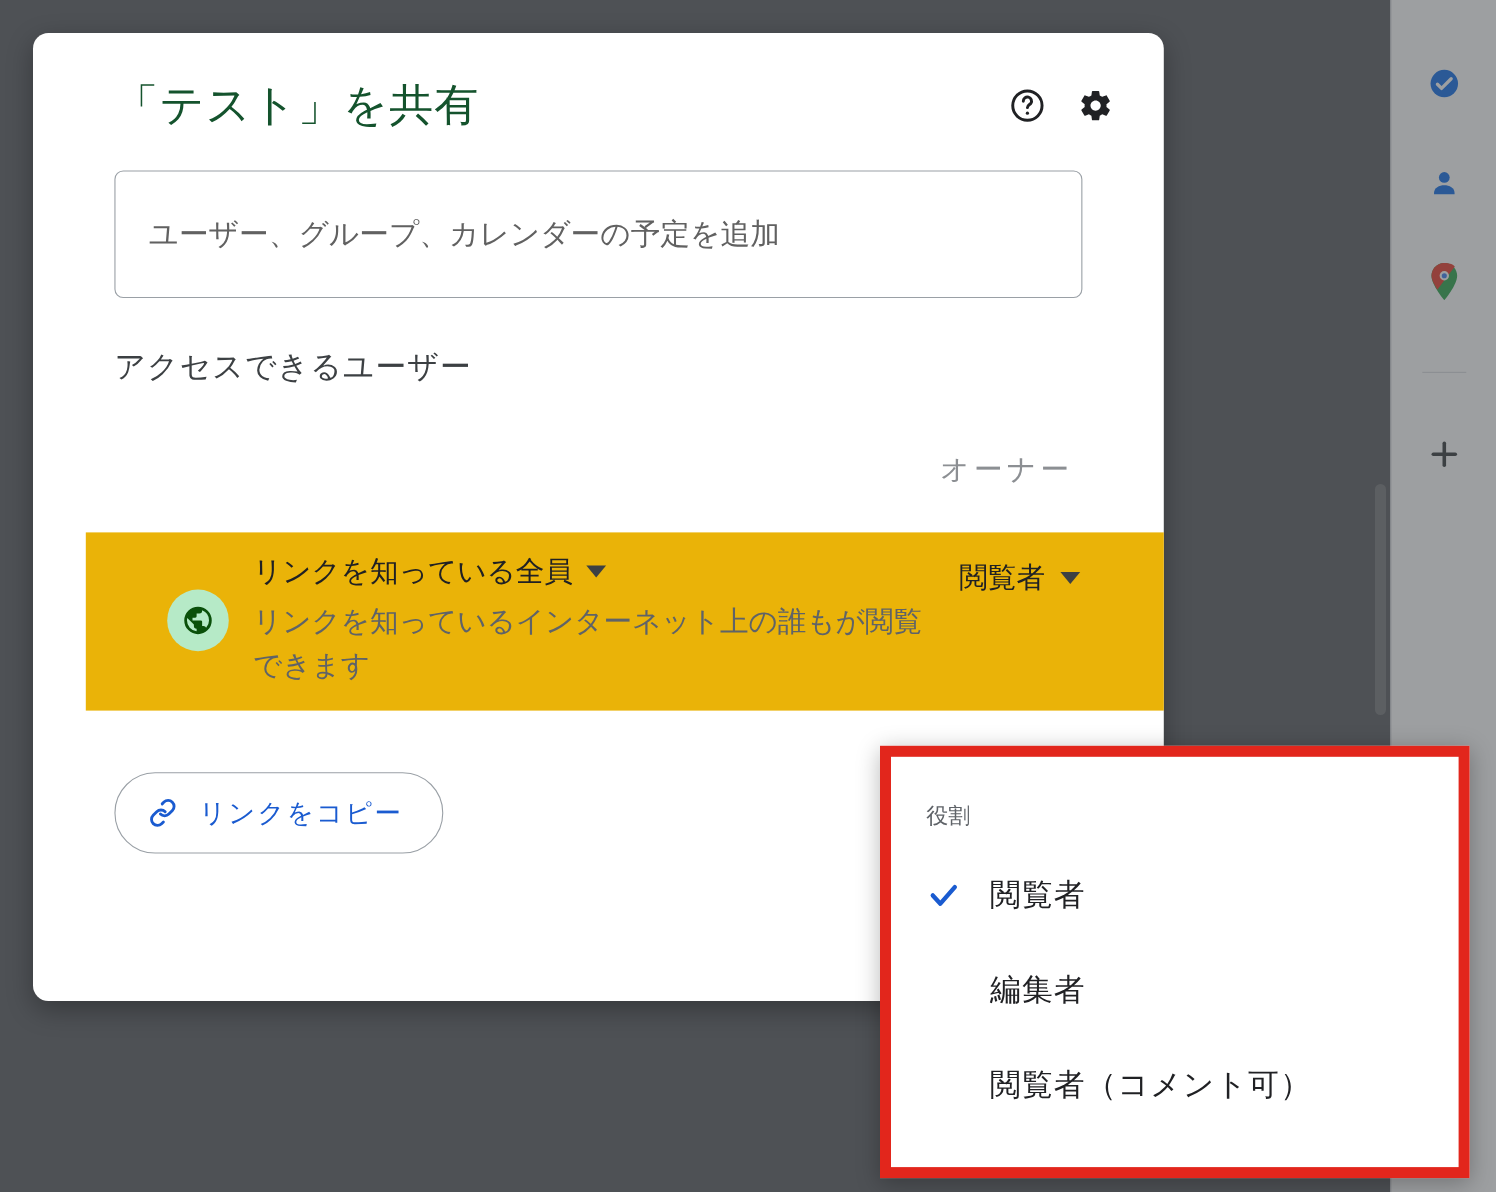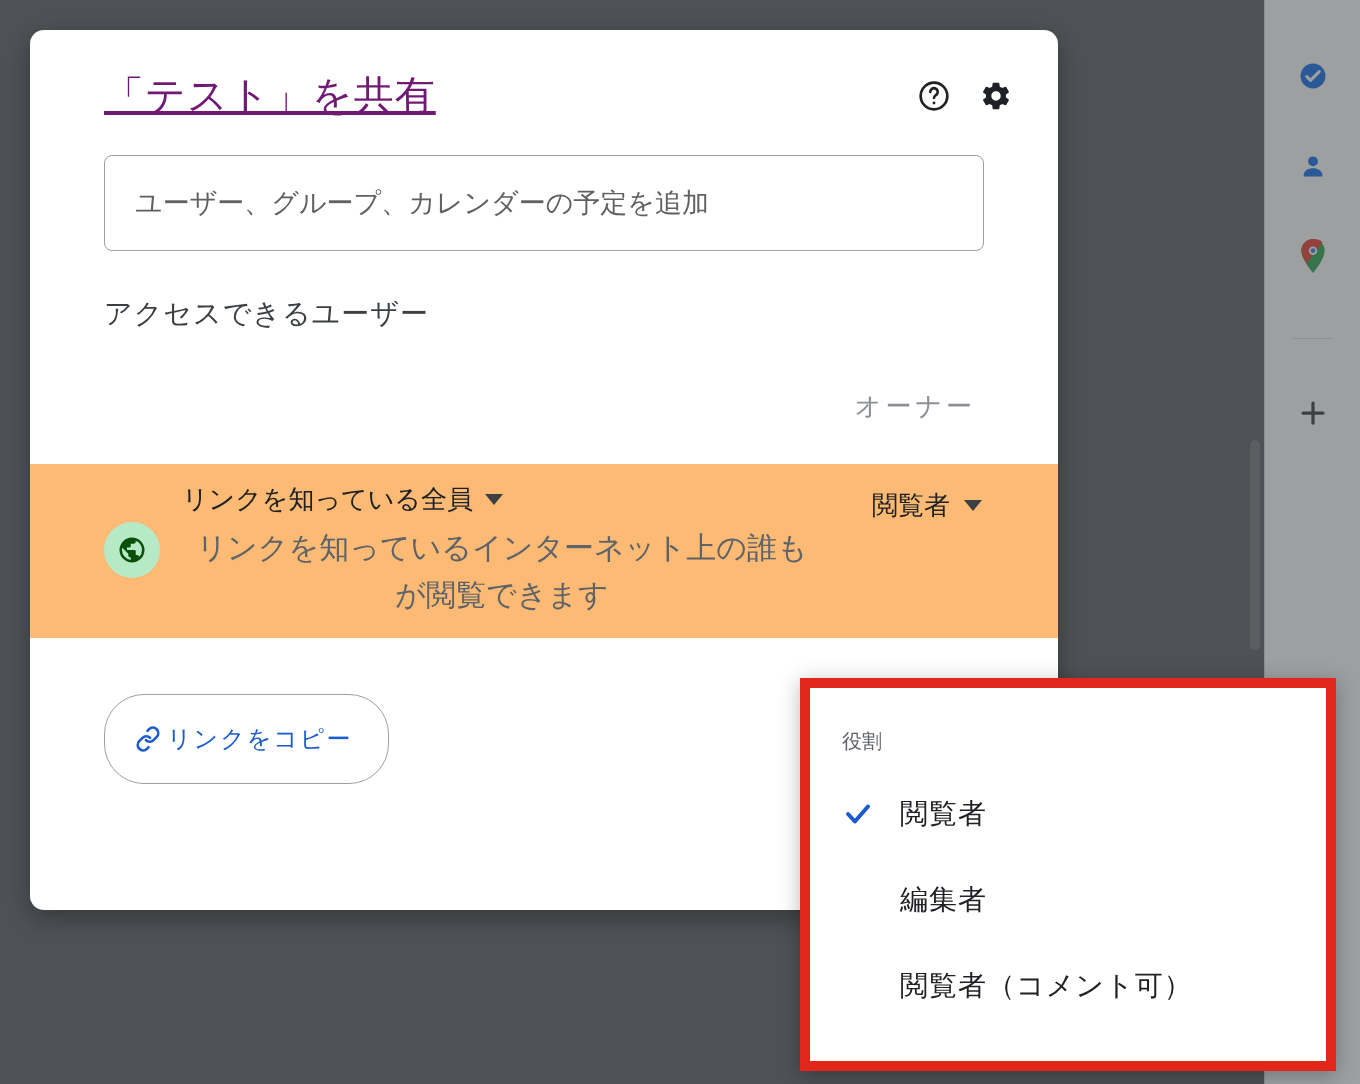--- a/index.html
+++ b/index.html
@@ -68,38 +68,37 @@
   }
   .dialog-header {
     display: flex;
     align-items: center;
     justify-content: space-between;
     padding: 6px 44px 32px 74px;
   }
   .dialog-title {
     font-size: 40px;
     letter-spacing: 1px;
-    color: #701a75;
-    text-decoration: underline;
+    color: #14532d;
   }
   .header-icons {
     display: flex;
     gap: 26px;
     align-items: center;
   }
   .icon-btn {
     width: 36px; height: 36px;
     display:flex;align-items:center;justify-content:center;
     cursor:pointer;
   }
 
   .input-row { padding: 0 74px; }
   .add-people {
     width: 100%;
-    height: 96px;
+    height: 116px;
     border: 1.5px solid #9aa0a6;
     border-radius: 8px;
     font-size: 27px;
     padding: 0 30px;
     color: #5f6368;
     background:#fff;
   }
   .add-people::placeholder { color:#616161; }
 
   .section-label {
@@ -115,62 +114,62 @@
     justify-content:flex-end;
     padding: 44px 82px 40px 74px;
   }
   .owner-label {
     color:#8c8f93;
     font-size: 26px;
     letter-spacing: 4px;
   }
 
   .general-access {
-    background:#fdba74;
+    background:#eab308;
     padding: 18px 40px 20px 74px;
     display:flex;
     align-items:center;
     gap: 22px;
+    margin-left: 48px;
   }
   .globe-badge {
     width:56px;height:56px;border-radius:50%;
     background:#b6eac7;
     display:flex;align-items:center;justify-content:center;
     flex-shrink:0;
   }
   .ga-text { flex:1; }
   .ga-top {
     display:flex;align-items:center;gap:12px;
     font-size:26px;color:#202124;
     padding-bottom:8px;
   }
   .ga-desc {
-    font-size:30px;color:#5f6368;line-height:1.55;
+    font-size:26px;color:#5f6368;line-height:1.55;
     max-width: 640px;
-    text-align: center;
   }
   .role-select {
     display:flex;align-items:center;gap:14px;
     font-size:26px;color:#202124;
     padding-right:36px;
     cursor:pointer;
     align-self:flex-start;
     margin-top:6px;
   }
   .caret { width:0;height:0;border-left:9px solid transparent;border-right:9px solid transparent;border-top:11px solid #3c4043; }
 
   .copy-link {
     margin: 56px 0 0 74px;
-    height: 90px;
+    height: 74px;
     border:1.5px solid #9aa0a6;
     border-radius: 40px;
     background:#fff;
     display:inline-flex;
     align-items:center;
-    gap:6px;
+    gap:20px;
     padding: 0 36px 0 30px;
     font-size:24px;
     color:#1a5bd0;
     cursor:pointer;
     letter-spacing:2px;
   }
 
   
   .menu {
     position:absolute;

